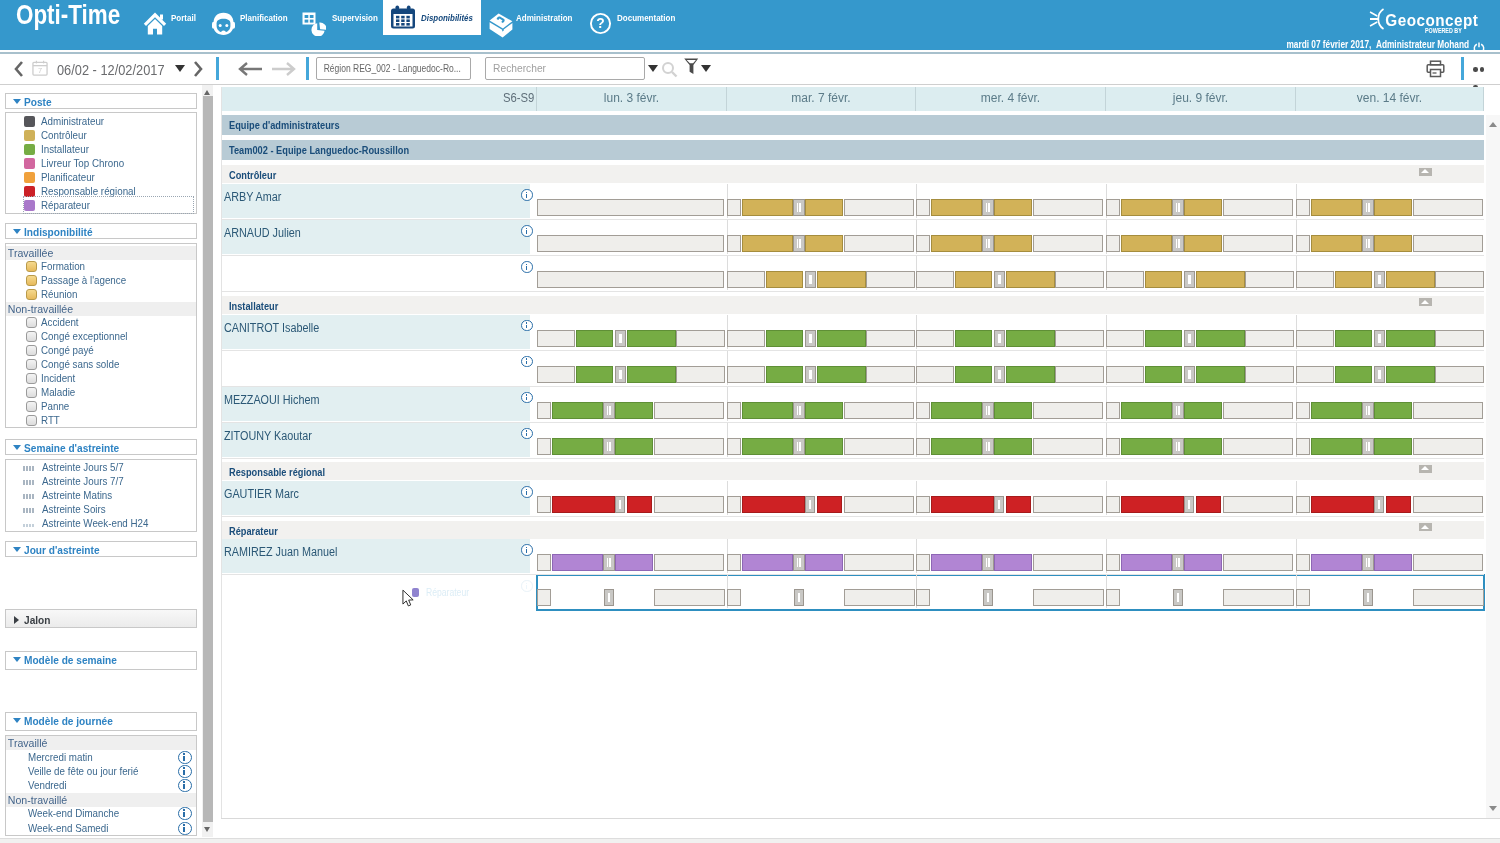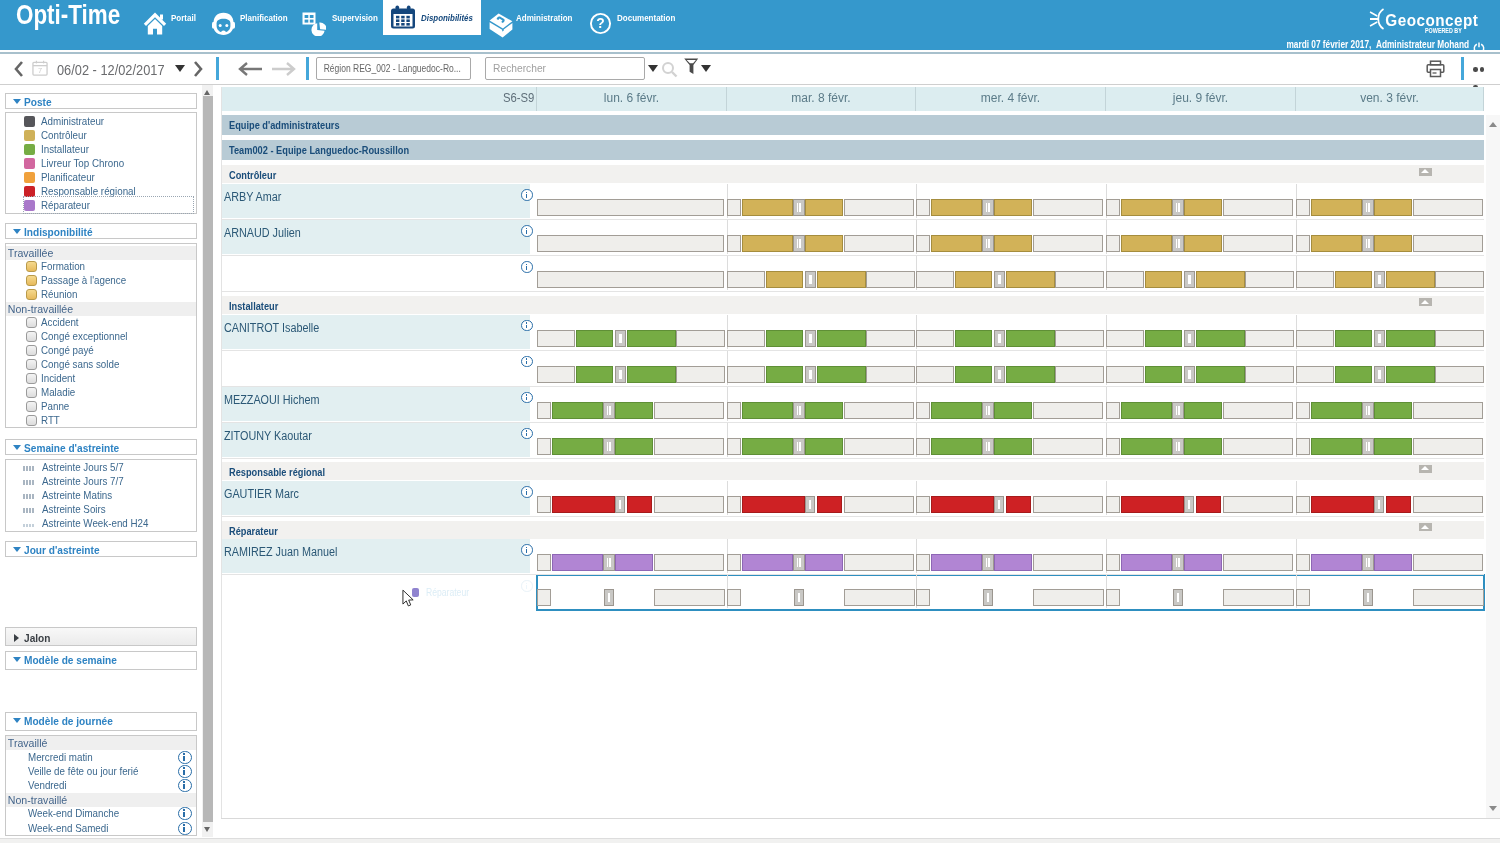--- a/index.html
+++ b/index.html
@@ -352,21 +352,21 @@
       </div>
       <div class="sit" style="top:56px">
         <em class="wbar w2" style="left:17px"></em>
         <span class="lab" style="left:36px">Astreinte Week-end H24</span>
       </div>
     </div>
 <div class="shead" style="top:541px;height:16px">
       <b class="tri-d"></b>
       <span>Jour d'astreinte</span>
     </div>
-<div class="shead jalon" style="top:627px;height:19px">
+<div class="shead jalon" style="top:609px;height:19px">
       <b class="tri-r"></b>
       <span>Jalon</span>
     </div>
 <div class="shead" style="top:651px;height:19px">
       <b class="tri-d"></b>
       <span>Modèle de semaine</span>
     </div>
 <div class="shead" style="top:712px;height:19px">
       <b class="tri-d"></b>
       <span>Modèle de journée</span>
@@ -400,25 +400,25 @@
       <div class="sarr up">
         <b></b>
       </div>
       <div class="sarr dn">
         <b></b>
       </div>
     </div>
 <div class="gline"></div>
 <div class="ghead">
 <div class="gh-week"><span>S6-S9</span></div>
-<div class="gh-day" style="left:315px;width:190px"><span>lun. 6 févr.</span></div>
-<div class="gh-day" style="left:505px;width:189px"><span>mar. 8 févr.</span></div>
+<div class="gh-day" style="left:315px;width:190px"><span>lun. 3 févr.</span></div>
+<div class="gh-day" style="left:505px;width:189px"><span>mar. 7 févr.</span></div>
 <div class="gh-day" style="left:694px;width:190px"><span>mer. 4 févr.</span></div>
 <div class="gh-day" style="left:884px;width:190px"><span>jeu. 9 févr.</span></div>
-<div class="gh-day" style="left:1074px;width:188px"><span>ven. 3 févr.</span></div>
+<div class="gh-day" style="left:1074px;width:188px"><span>ven. 14 févr.</span></div>
 </div>
 <div class="band band-steel" style="top:115px;height:20px">
       <span>Equipe d'administrateurs</span>
     </div>
 <div class="band band-steel" style="top:140px;height:20px">
       <span>Team002 - Equipe Languedoc-Roussillon</span>
     </div>
 <div class="band band-grey" style="top:165px;height:18px">
       <span>Contrôleur</span>
       <i class="clps">

